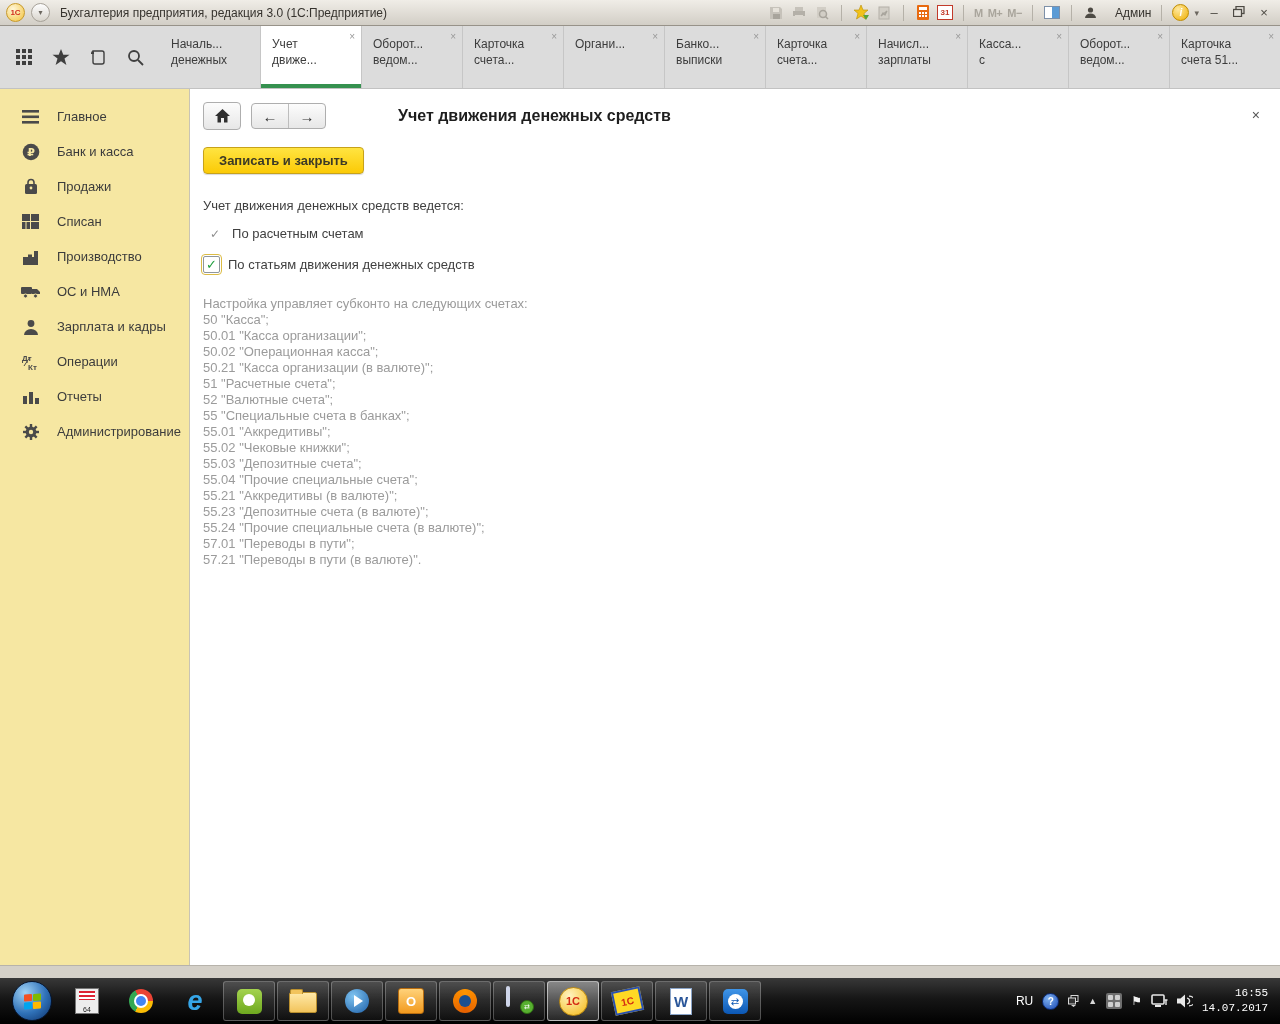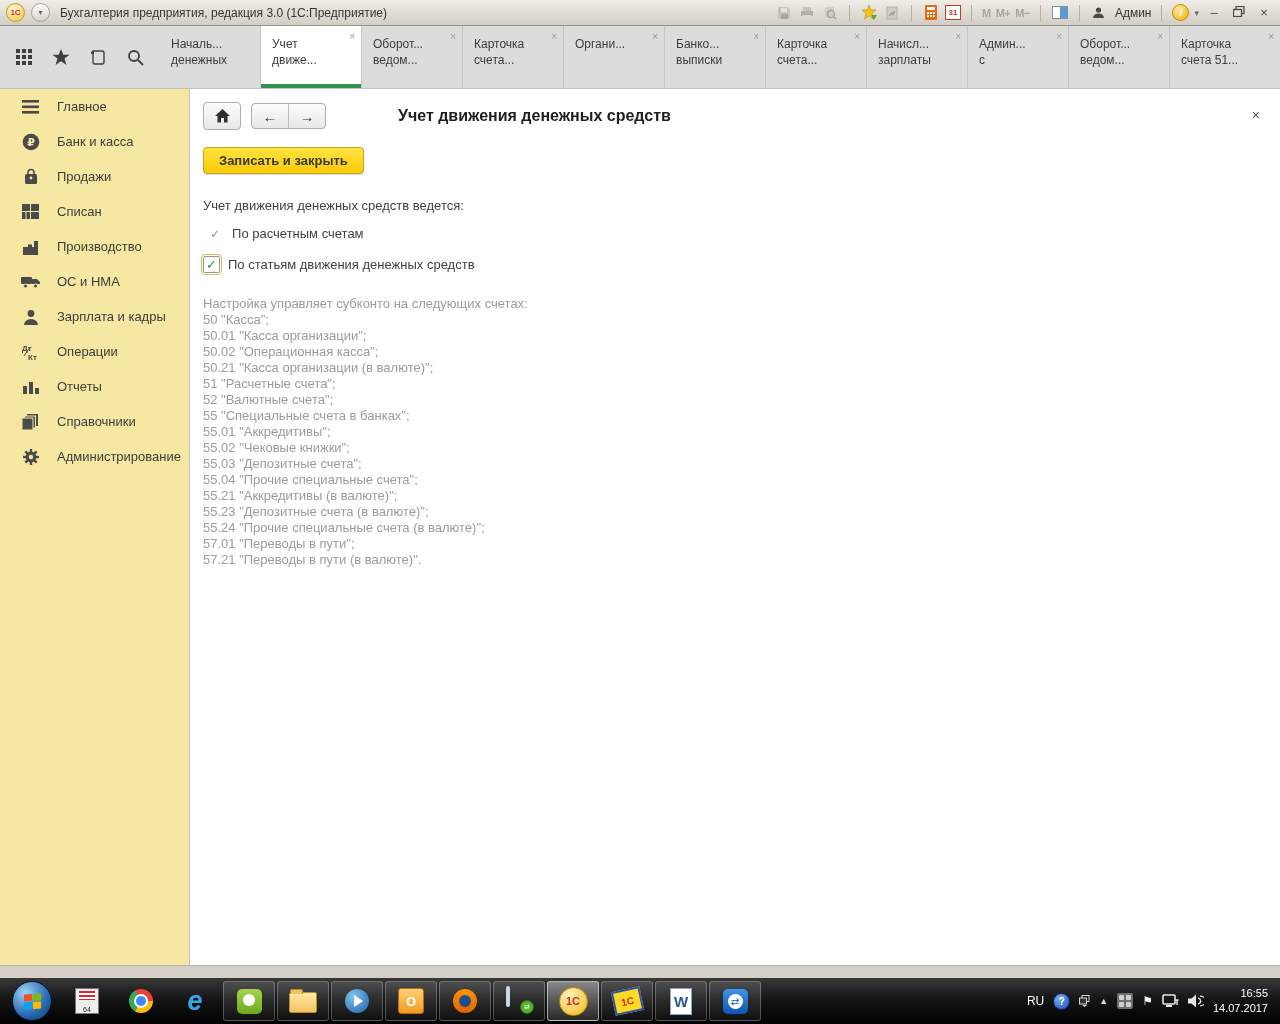--- a/index.html
+++ b/index.html
@@ -8,38 +8,38 @@
 
   
   .titlebar{height:26px;background:linear-gradient(#f0ede7,#d2cec6);border-bottom:1px solid #979289;display:flex;align-items:center;padding:0 6px;box-sizing:border-box;flex:0 0 auto;}
   .logo-1c{width:17px;height:17px;border-radius:50%;background:radial-gradient(circle at 35% 30%,#fff6d8,#f3c33c);border:1px solid #c89a2a;color:#d22d1e;font-size:8px;font-weight:bold;display:flex;align-items:center;justify-content:center;}
   .dd-btn{width:17px;height:17px;border-radius:50%;background:linear-gradient(#fefefe,#d8d4cc);border:1px solid #a7a299;color:#6b675f;font-size:8px;display:flex;align-items:center;justify-content:center;margin-left:6px;}
   .tb-sep{width:1px;height:16px;background:#b5b1a8;margin:0 5px;}
   .tb-title{font-size:12px;color:#36332e;margin-left:10px;white-space:nowrap;}
   .tb-right{margin-left:auto;display:flex;align-items:center;gap:5px;}
   .tb-ico{width:18px;height:18px;display:flex;align-items:center;justify-content:center;}
   .mem{font-size:11px;font-weight:bold;color:#a9a59c;letter-spacing:-0.5px;}
-  .user-name{font-size:12px;color:#36332e;margin-left:2px;}
+  .user-name{font-size:12px;color:#36332e;margin-left:10px;}
   .info-circle{width:15px;height:15px;border-radius:50%;background:radial-gradient(circle at 35% 30%,#ffe9a0,#efae00);border:1px solid #c08c00;color:#fff;font-size:10px;font-weight:bold;font-style:italic;display:flex;align-items:center;justify-content:center;}
   .chev{font-size:9px;color:#6b675f;}
   .winbtn{font-size:13px;color:#4d4a44;width:20px;text-align:center;}
 
   
   .tabbar{height:62px;background:#dcdcdc;display:flex;flex:0 0 auto;border-bottom:1px solid #c2c2c2;justify-content:space-between;}
   .tab-tools{width:160px;flex:0 0 auto;display:flex;align-items:center;gap:20px;padding-left:16px;box-sizing:border-box;}
   .tab{position:relative;width:101px;flex:0 0 auto;box-sizing:border-box;padding:10px 8px 0 11px;border-right:1px solid #c6c6c6;font-size:12px;color:#3c3c3c;}
   .tab:first-of-type{border-left:1px solid #c6c6c6;}
   .tab .l{display:block;line-height:16px;white-space:nowrap;overflow:hidden;}
   .tab.active{background:#fff;}
   .tab.active::after{content:"";position:absolute;left:0;right:0;bottom:0;height:4px;background:#35914f;}
   .tab .x{position:absolute;top:5px;right:6px;font-size:10px;color:#999;}
 
   
   .main{flex:1;display:flex;min-height:0;}
-  .sidebar{width:190px;flex:0 0 auto;background:#f6e7a2;border-right:1px solid #c9c4b4;box-sizing:border-box;}
+  .sidebar{width:190px;flex:0 0 auto;background:#f6e7a2;border-right:1px solid #c9c4b4;padding-top:10px;box-sizing:border-box;}
   .side-item{height:35px;display:flex;align-items:center;padding-left:21px;gap:17px;cursor:default;}
   .side-item .lbl{font-size:13px;color:#3c3c3c;}
   .side-ic{width:19px;height:19px;flex:0 0 auto;display:flex;align-items:center;justify-content:center;}
 
   .content{flex:1;background:#fff;position:relative;padding-left:13px;box-sizing:border-box;}
   .navrow{display:flex;align-items:center;padding-top:13px;}
   .nav-btn{height:26px;border:1px solid #aeaeae;border-radius:4px;background:linear-gradient(#fcfcfc,#e7e7e7);display:flex;align-items:center;justify-content:center;}
   .nav-home{width:36px;}
   .nav-pair{display:flex;margin-left:10px;border:1px solid #aeaeae;border-radius:4px;background:linear-gradient(#fcfcfc,#e7e7e7);height:26px;box-sizing:border-box;}
   .nav-pair span{width:36px;display:flex;align-items:center;justify-content:center;font-size:15px;color:#2f2f2f;}
@@ -90,21 +90,21 @@
   .ico-tv{width:25px;height:25px;border-radius:5px;background:linear-gradient(#3f95e8,#0b57b4);display:flex;align-items:center;justify-content:center;}
   .ico-tv i{width:15px;height:15px;border-radius:50%;background:#fff;color:#0b57b4;font-size:10px;font-style:normal;display:flex;align-items:center;justify-content:center;}
 
   .tray{margin-left:auto;display:flex;align-items:center;gap:9px;color:#fff;padding-right:8px;}
   .tray .lang{font-size:12px;}
   .tray .help{width:15px;height:15px;border-radius:50%;background:radial-gradient(circle at 35% 30%,#7fb2f0,#1a49b4);border:1px solid #0c2a72;font-size:10px;font-weight:bold;display:flex;align-items:center;justify-content:center;}
   .tray .small{font-size:9px;color:#d8d8d8;}
   .tray-app{width:16px;height:16px;border-radius:2px;background:#6e6e6e;display:grid;grid-template-columns:5px 5px;grid-template-rows:5px 5px;gap:2px;place-content:center;}
   .tray-app i{background:#cfcfcf;border-radius:1px;}
   .tray .glyph{font-size:12px;color:#f2f2f2;}
-  .clock{text-align:right;font-size:11px;line-height:1.35;color:#fff;}
+  .clock{text-align:right;font-size:11px;line-height:1.35;color:#fff;font-family:Liberation Mono, monospace;}
 
   svg{display:block;}
 </style>
 </head>
 <body>
 
 <div class="window">
 
   <div class="titlebar">
     <div class="logo-1c">1С</div>
@@ -260,21 +260,21 @@
       <span class="l">Карточка</span>
       <span class="l">счета...</span>
       <span class="x">×</span>
     </div>
     <div class="tab">
       <span class="l">Начисл...</span>
       <span class="l">зарплаты</span>
       <span class="x">×</span>
     </div>
     <div class="tab">
-      <span class="l">Админ...</span>
+      <span class="l">Касса...</span>
       <span class="l">с</span>
       <span class="x">×</span>
     </div>
     <div class="tab">
       <span class="l">Оборот...</span>
       <span class="l">ведом...</span>
       <span class="x">×</span>
     </div>
     <div class="tab" style="flex:1;border-right:none;">
       <span class="l">Карточка</span>
@@ -373,30 +373,20 @@
         <span class="side-ic">
             <svg width="16" height="15">
               <g fill="#4a4a4a">
                 <rect x="0" y="7" width="4" height="8"></rect>
                 <rect x="6" y="3" width="4" height="12"></rect>
                 <rect x="12" y="9" width="4" height="6"></rect>
               </g>
             </svg>
           </span>
         <span class="lbl">Отчеты</span>
-      </div>
-      <div class="side-item">
-        <span class="side-ic">
-            <svg width="17" height="17">
-              <rect x="5" y="1" width="11" height="12" fill="#4a4a4a"></rect>
-              <rect x="2.5" y="3" width="11" height="12" fill="#4a4a4a" stroke="#f6e7a2" stroke-width="1"></rect>
-              <rect x="0" y="5" width="11" height="12" fill="#4a4a4a" stroke="#f6e7a2" stroke-width="1"></rect>
-            </svg>
-          </span>
-        <span class="lbl">Справочники</span>
       </div>
       <div class="side-item">
         <span class="side-ic">
             <svg width="18" height="18">
               <g fill="#4a4a4a">
                 <rect x="7.8" y="1" width="2.4" height="16"></rect>
                 <rect x="7.8" y="1" width="2.4" height="16" transform="rotate(45 9 9)"></rect>
                 <rect x="7.8" y="1" width="2.4" height="16" transform="rotate(90 9 9)"></rect>
                 <rect x="7.8" y="1" width="2.4" height="16" transform="rotate(135 9 9)"></rect>
                 <circle cx="9" cy="9" r="5.4"></circle>

